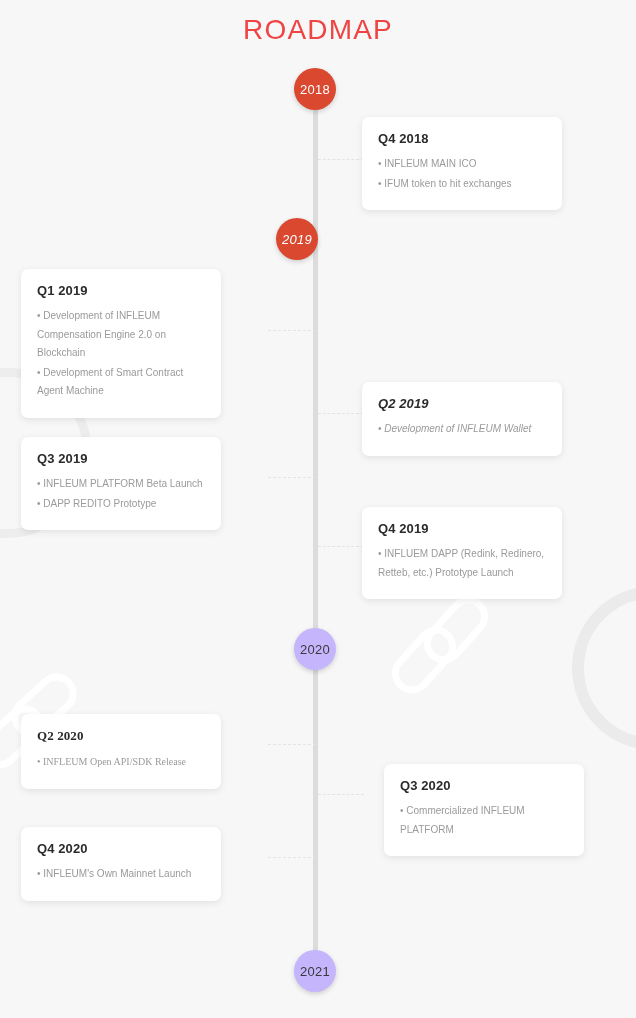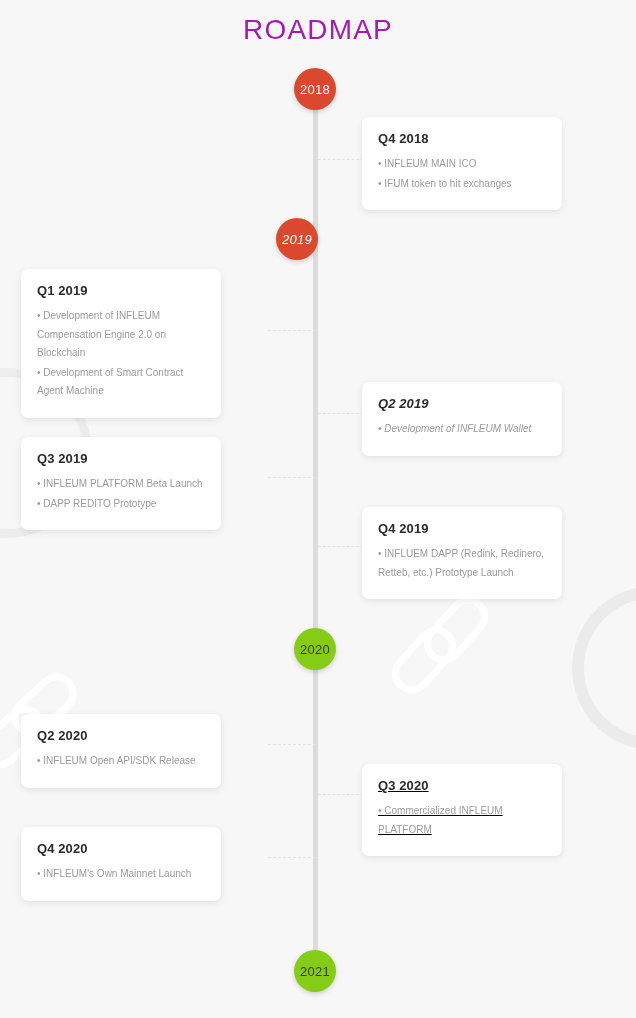--- a/index.html
+++ b/index.html
@@ -95,21 +95,21 @@
   
   .page-title {
     position: absolute;
     top: 14px;
     left: 0;
     width: 636px;
     text-align: center;
     font-size: 28px;
     font-weight: 400;
     letter-spacing: 1.2px;
-    color: #a21caf;
+    color: #ef4444;
     z-index: 5;
   }
 
   
   .timeline-axis {
     position: absolute;
     left: 313px;
     top: 86px;
     width: 5px;
     height: 890px;
@@ -130,21 +130,21 @@
     font-size: 13px;
     letter-spacing: 0.3px;
     z-index: 6;
     box-shadow: 0 2px 5px rgba(0,0,0,0.16);
   }
   .year-node.filled {
     background: #d9482f;
     color: #ffffff;
   }
   .year-node.hollow {
-    background: #84cc16;
+    background: #c4b5fd;
     color: #3a3a3a;
   }
 
   
   .connector {
     position: absolute;
     height: 1px;
     border-top: 1px dashed #e4e4e4;
     z-index: 1;
   }
@@ -240,26 +240,26 @@
     <div class="card-title">Q3 2019</div>
     <div class="card-item">• INFLEUM PLATFORM Beta Launch</div>
     <div class="card-item">• DAPP REDITO Prototype</div>
   </div>
 
   <div class="card" style="left:362px; top:507px;">
     <div class="card-title">Q4 2019</div>
     <div class="card-item">• INFLUEM DAPP (Redink, Redinero, Retteb, etc.) Prototype Launch</div>
   </div>
 
-  <div class="card" style="left:21px; top:714px;">
+  <div class="card" style="left:21px; top:714px;font-family:Liberation Serif, serif;">
     <div class="card-title">Q2 2020</div>
     <div class="card-item">• INFLEUM Open API/SDK Release</div>
   </div>
 
-  <div class="card" style="left:362px; top:764px;text-decoration:underline;">
+  <div class="card" style="left:384px; top:764px;">
     <div class="card-title">Q3 2020</div>
     <div class="card-item">• Commercialized INFLEUM PLATFORM</div>
   </div>
 
   <div class="card" style="left:21px; top:827px;">
     <div class="card-title">Q4 2020</div>
     <div class="card-item">• INFLEUM's Own Mainnet Launch</div>
   </div>
 
 </div>

